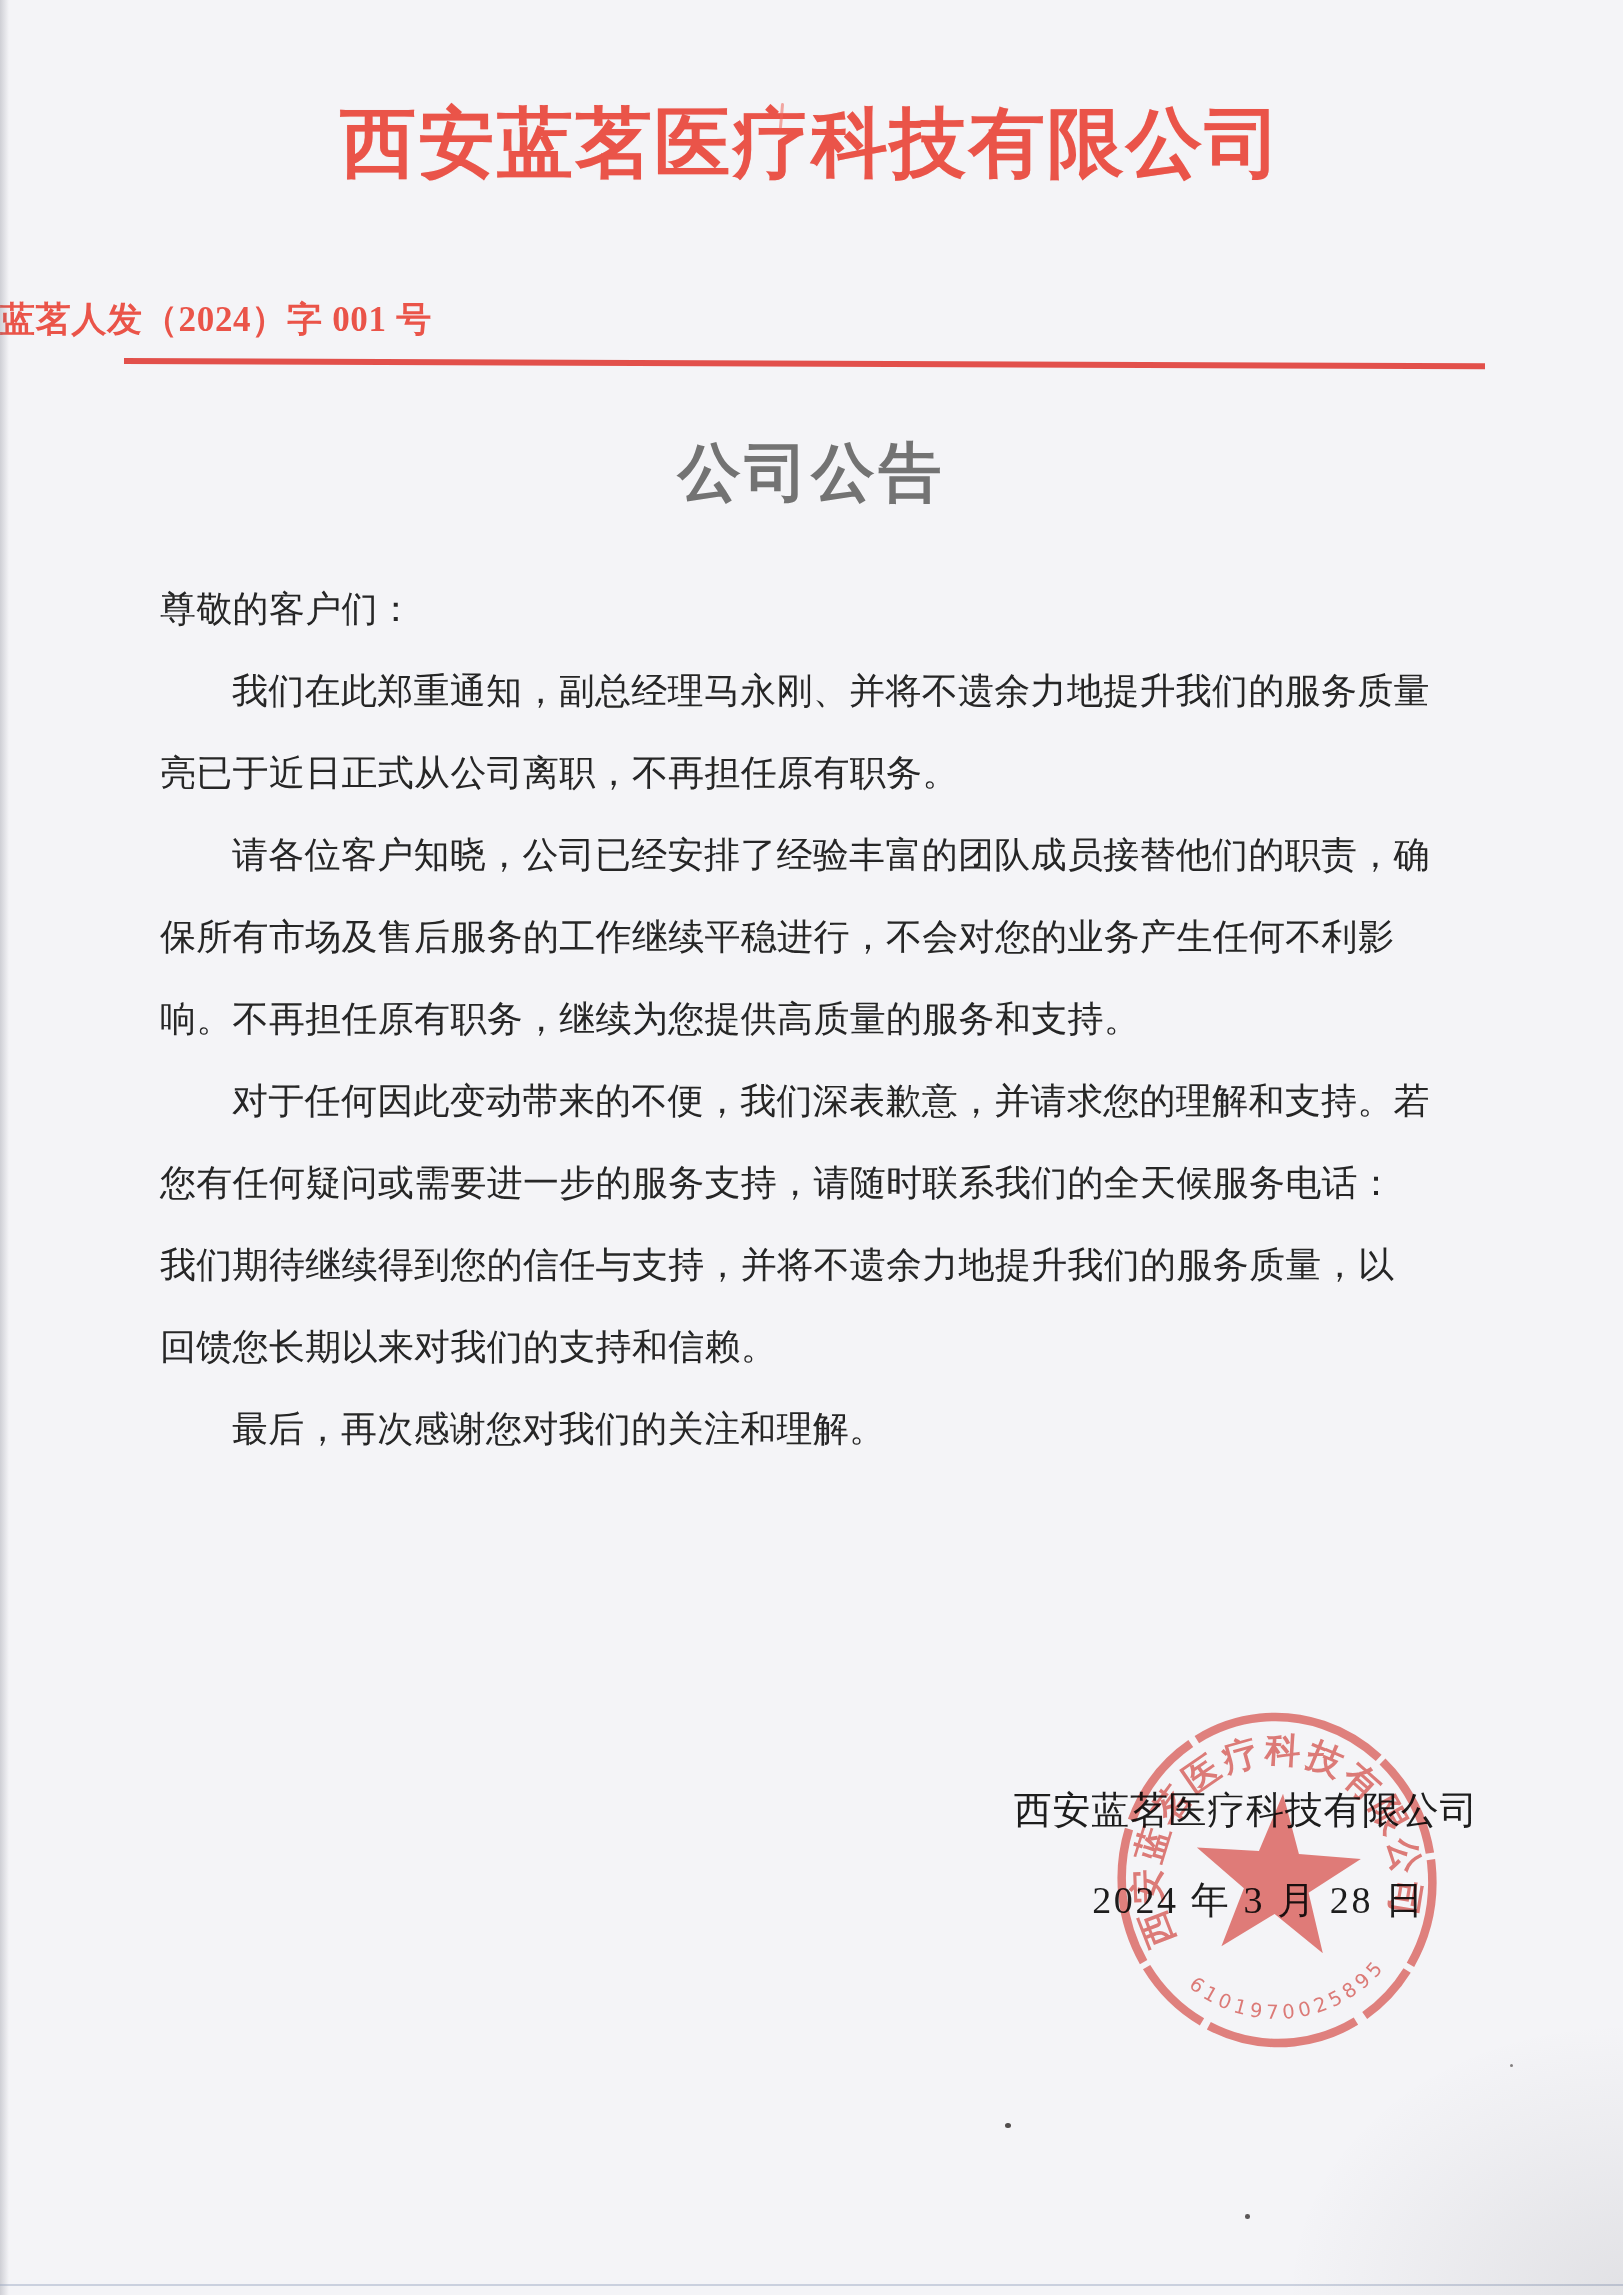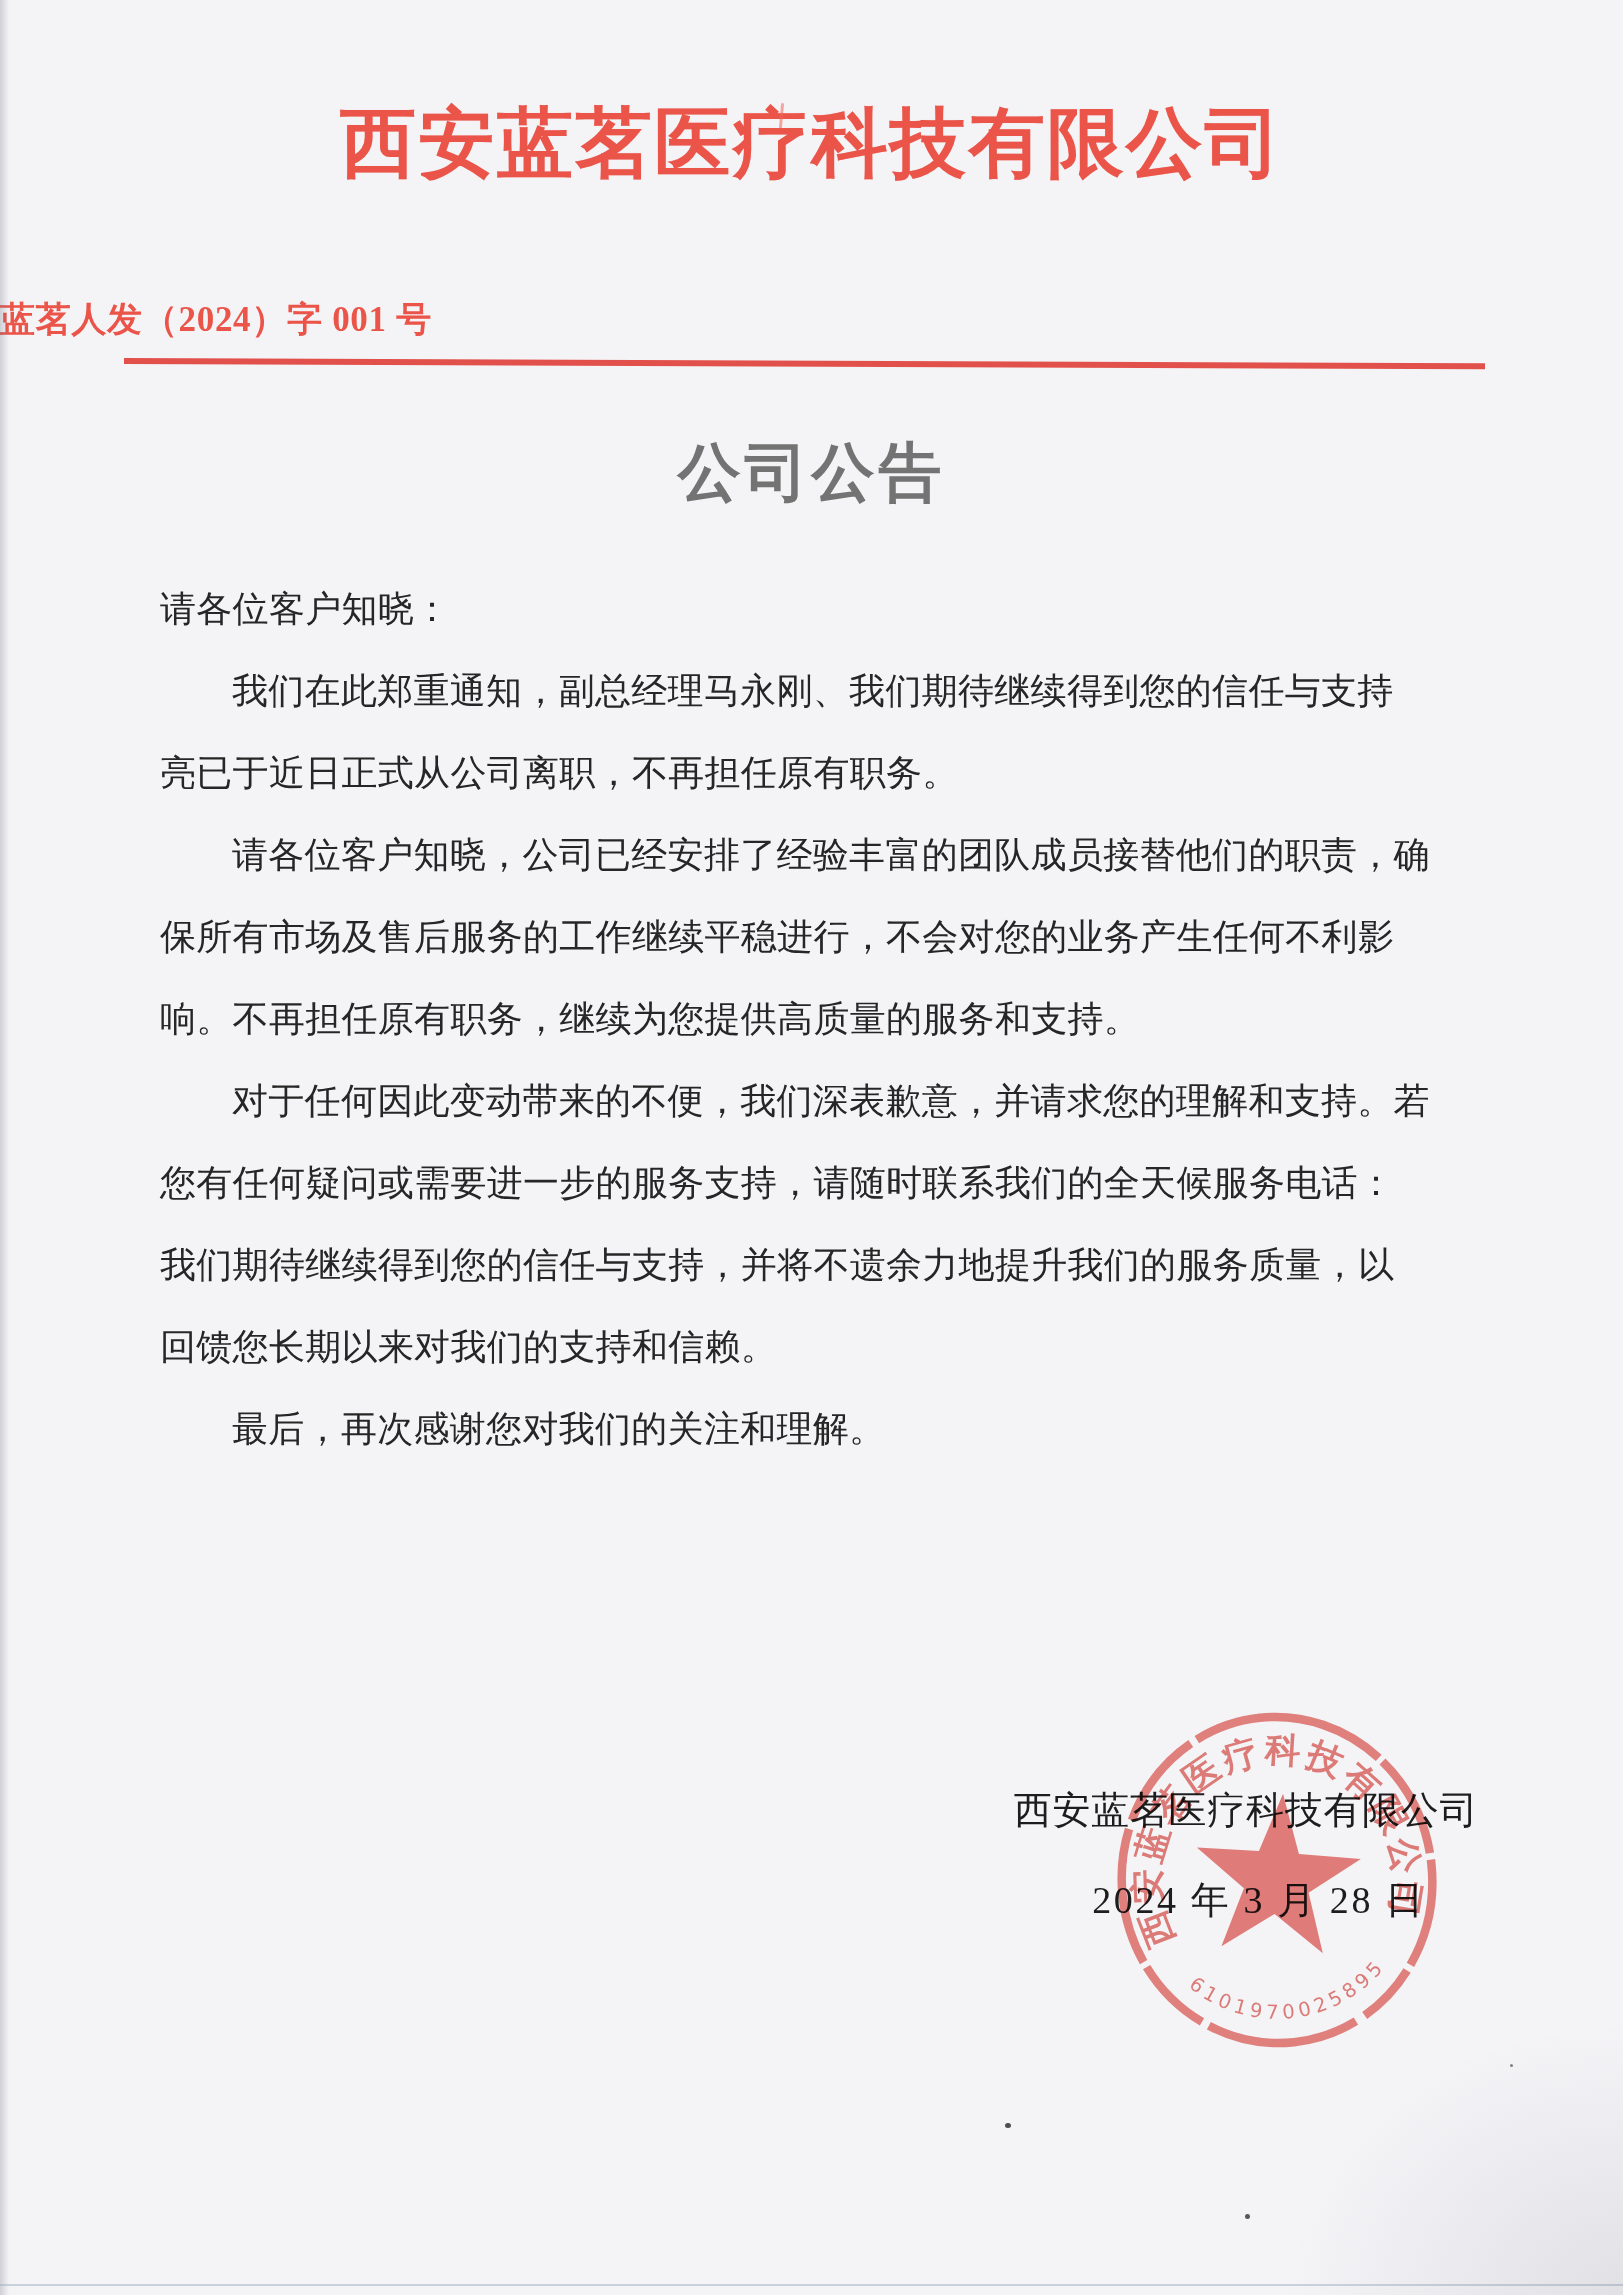--- a/index.html
+++ b/index.html
@@ -87,22 +87,22 @@
 
   <div class="company-title">西安蓝茗医疗科技有限公司</div>
 
   <div class="doc-number">蓝茗人发（2024）字 001 号</div>
 
   <div class="red-rule"></div>
 
   <div class="notice-title">公司公告</div>
 
   <div class="body-text">
-    <div class="bodyline">请各位客户知晓：</div>
-    <div class="bodyline indent">我们在此郑重通知，副总经理马永刚、我们期待继续得到您的信任与支持</div>
+    <div class="bodyline">尊敬的客户们：</div>
+    <div class="bodyline indent">我们在此郑重通知，副总经理马永刚、并将不遗余力地提升我们的服务质量</div>
     <div class="bodyline">亮已于近日正式从公司离职，不再担任原有职务。</div>
     <div class="bodyline indent">请各位客户知晓，公司已经安排了经验丰富的团队成员接替他们的职责，确</div>
     <div class="bodyline">保所有市场及售后服务的工作继续平稳进行，不会对您的业务产生任何不利影</div>
     <div class="bodyline">响。不再担任原有职务，继续为您提供高质量的服务和支持。</div>
     <div class="bodyline indent">对于任何因此变动带来的不便，我们深表歉意，并请求您的理解和支持。若</div>
     <div class="bodyline">您有任何疑问或需要进一步的服务支持，请随时联系我们的全天候服务电话：</div>
     <div class="bodyline">我们期待继续得到您的信任与支持，并将不遗余力地提升我们的服务质量，以</div>
     <div class="bodyline">回馈您长期以来对我们的支持和信赖。</div>
     <div class="bodyline indent">最后，再次感谢您对我们的关注和理解。</div>
   </div>

